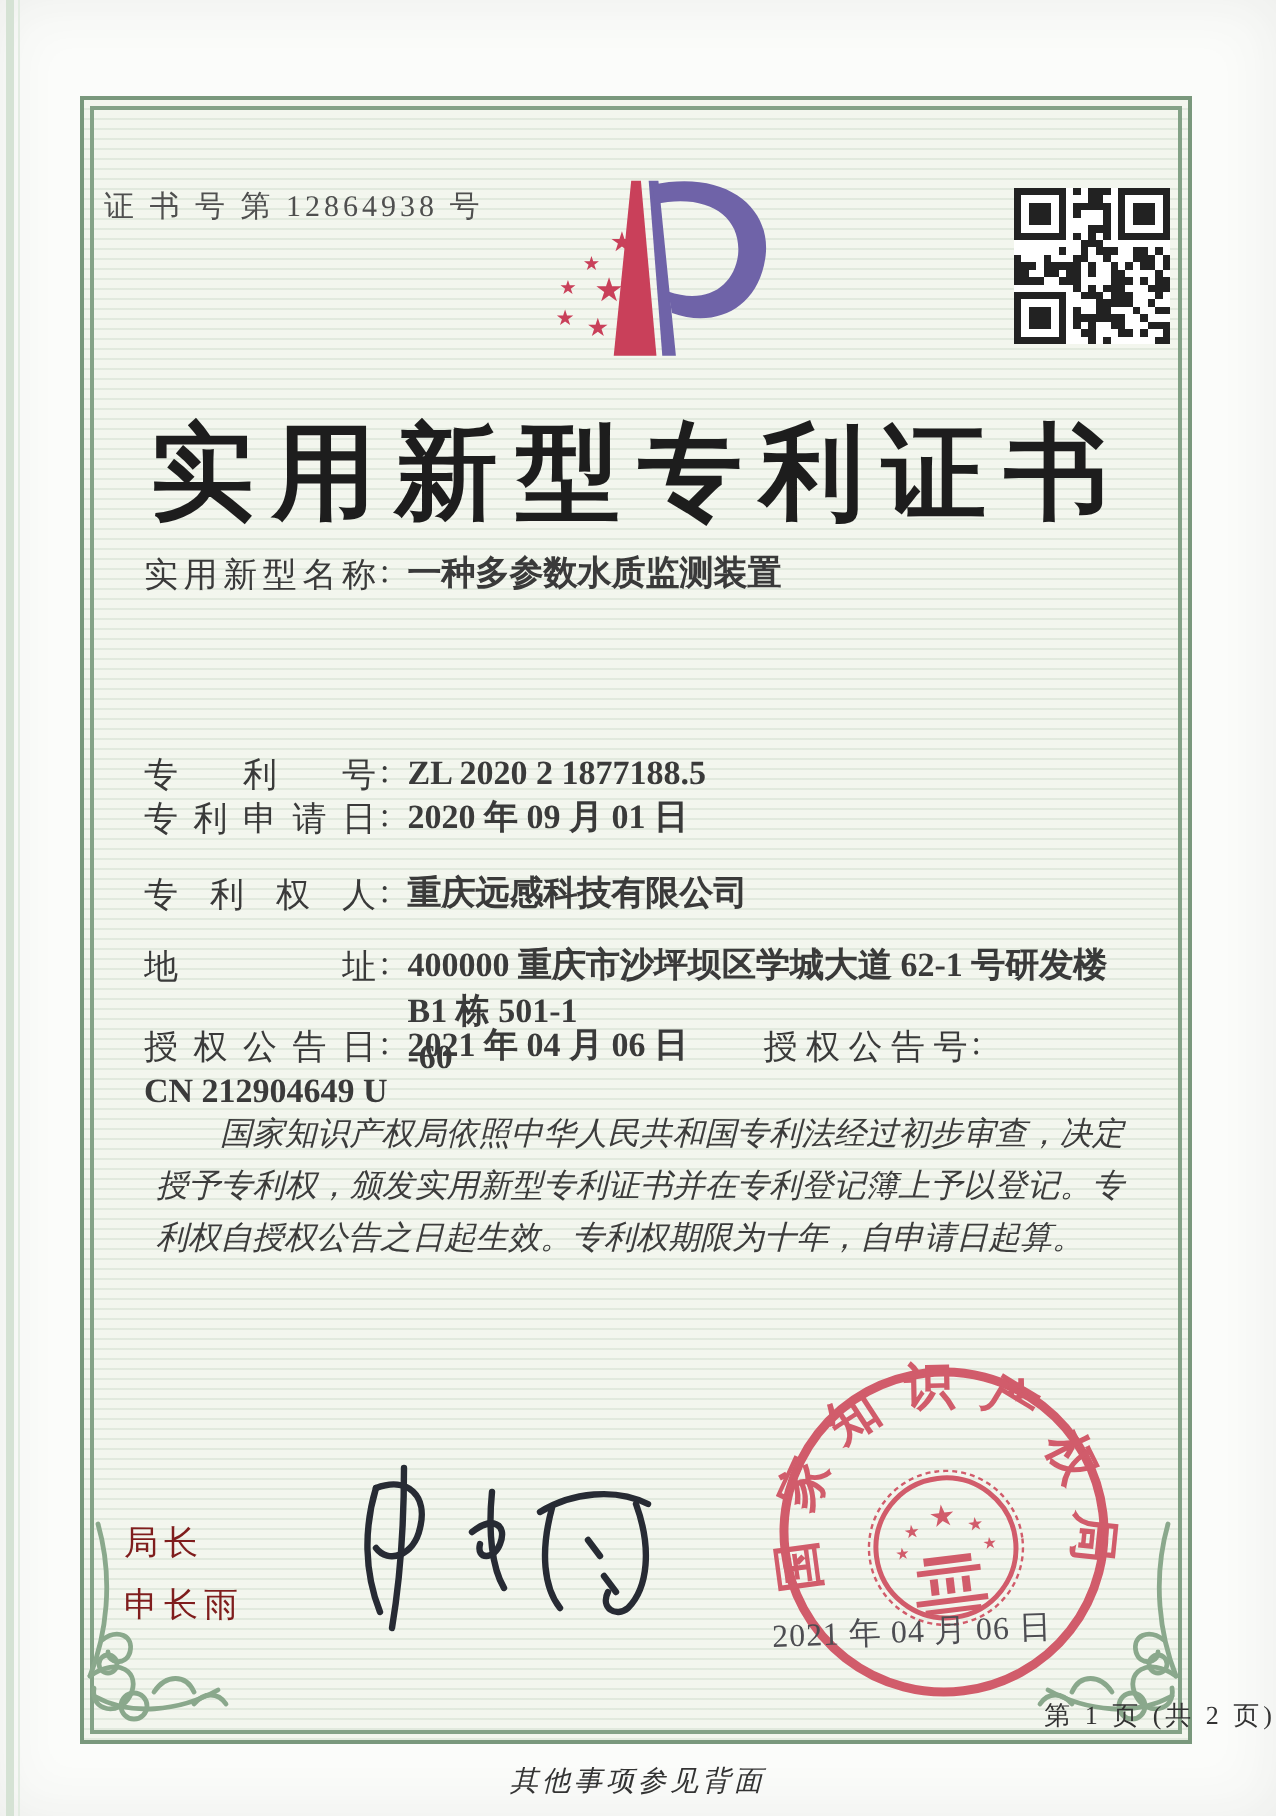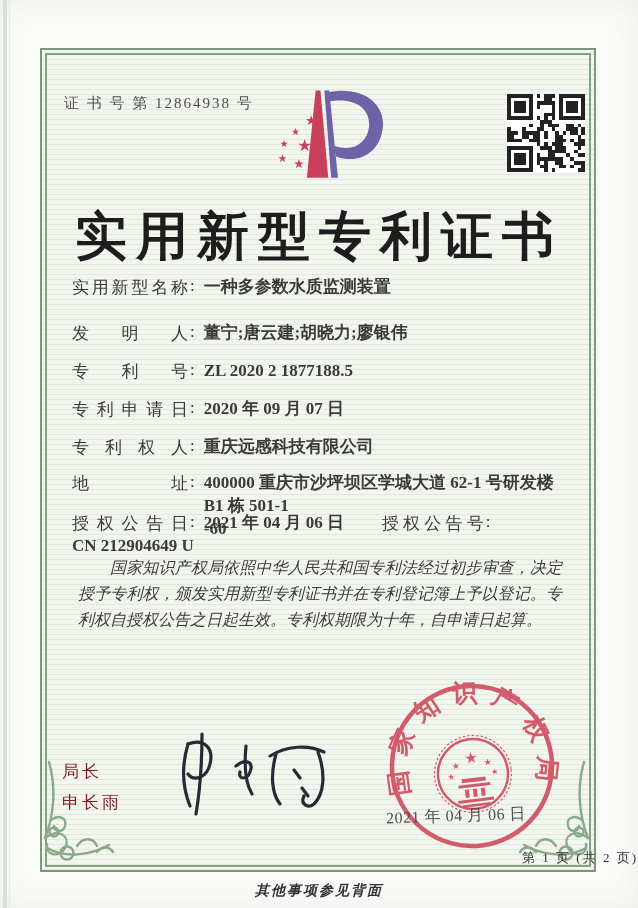--- a/index.html
+++ b/index.html
@@ -9,21 +9,21 @@
   .edge-strip{position:absolute;left:3px;top:0;bottom:0;width:4px;background:#d5e2d4;}
   .edge-strip2{position:absolute;left:9px;top:0;bottom:0;width:1px;background:#e3ecE2;}
 
   .frame{position:absolute;left:40px;top:48px;width:552px;height:820px;
          border:2px solid #79987c;
          background:
            repeating-linear-gradient(0deg, rgba(140,172,142,.17) 0 1px, transparent 1px 5px),
            #f3f6ee;}
   .frame::before{content:"";position:absolute;inset:3px;border:2px solid #84a287;}
 
-  .cert-no{position:absolute;left:64px;top:94px;font-size:15px;letter-spacing:2px;color:#4f4f4f;}
+  .cert-no{position:absolute;left:52px;top:94px;font-size:15px;letter-spacing:2px;color:#4f4f4f;}
 
   .logo{position:absolute;left:268px;top:86px;width:136px;height:106px;}
   .qr{position:absolute;left:507px;top:94px;width:78px;height:78px;}
 
   .title{position:absolute;left:0;top:202px;width:100%;margin:0;text-align:center;
          font-size:52px;font-weight:700;letter-spacing:9px;color:#1d1d1d;}
 
   .frow{position:absolute;left:72px;width:505px;font-size:17px;color:#3a3a3a;}
   .flabel{display:inline-block;width:116px;text-align:justify;text-align-last:justify;vertical-align:top;}
   .flabel2{display:inline-block;width:102px;text-align:justify;text-align-last:justify;vertical-align:top;margin-left:28px;}
@@ -40,21 +40,21 @@
 
   .signature{position:absolute;left:158px;top:730px;width:185px;height:88px;}
 
   .seal{position:absolute;left:384px;top:678px;width:176px;height:176px;transform:rotate(-7deg);opacity:.92;}
   .seal-date{position:absolute;left:386px;top:806px;font-size:16px;color:#4d4d52;
              letter-spacing:.5px;transform:rotate(-2deg);}
 
   .pageinfo{position:absolute;left:0;top:849px;width:100%;text-align:right;
             font-size:13px;letter-spacing:2px;color:#333;}
   .back-note{position:absolute;left:0;top:882px;width:100%;text-align:center;
-             font-size:14px;font-style:italic;letter-spacing:2px;color:#333;font-weight:bold;}
+             font-size:14px;font-style:italic;letter-spacing:2px;color:#333;}
 
   .orn{position:absolute;width:96px;height:106px;top:760px;}
   .orn-l{left:37px;}
   .orn-r{left:500px;transform:scaleX(-1);}
   .star{font-family:"DejaVu Sans",sans-serif;}
 </style>
 </head>
 <body>
 
 <div class="page">
@@ -306,28 +306,25 @@
         <rect x="12" y="20" width="1" height="1" fill="#222"></rect>
         <rect x="19" y="20" width="1" height="1" fill="#222"></rect>
         <rect x="20" y="20" width="1" height="1" fill="#222"></rect>
       </svg></div>
 
   <h1 class="title">实用新型专利证书</h1>
 
   <div class="frow" style="top:276px">
     <span class="flabel">实用新型名称</span><span class="fcolon">:</span><span class="fvalue">一种多参数水质监测装置</span>
   </div>
-  <div class="frow" style="top:322px">
-    <span class="flabel">发明人</span><span class="fcolon">:</span><span class="fvalue">董宁;唐云建;胡晓力;廖银伟</span>
-  </div>
-  <div class="frow" style="top:360px">
+  <div class="frow" style="top:376px">
     <span class="flabel">专利号</span><span class="fcolon">:</span><span class="fvalue">ZL 2020 2 1877188.5</span>
   </div>
   <div class="frow" style="top:398px">
-    <span class="flabel">专利申请日</span><span class="fcolon">:</span><span class="fvalue">2020 年 09 月 07 日</span>
+    <span class="flabel">专利申请日</span><span class="fcolon">:</span><span class="fvalue">2020 年 09 月 01 日</span>
   </div>
   <div class="frow" style="top:436px">
     <span class="flabel">专利权人</span><span class="fcolon">:</span><span class="fvalue">重庆远感科技有限公司</span>
   </div>
   <div class="frow" style="top:472px">
     <span class="flabel">地址</span><span class="fcolon">:</span><span class="fvalue"><span>400000 重庆市沙坪坝区学城大道 62-1 号研发楼 B1 栋 501-1</span><br><span>-60</span></span>
   </div>
   <div class="frow" style="top:512px">
     <span class="flabel">授权公告日</span><span class="fcolon">:</span><span class="fvalue fvalue-date">2021 年 04 月 06 日</span><span class="flabel2">授权公告号</span><span class="fcolon">:</span><span class="fvalue">CN 212904649 U</span>
   </div>

